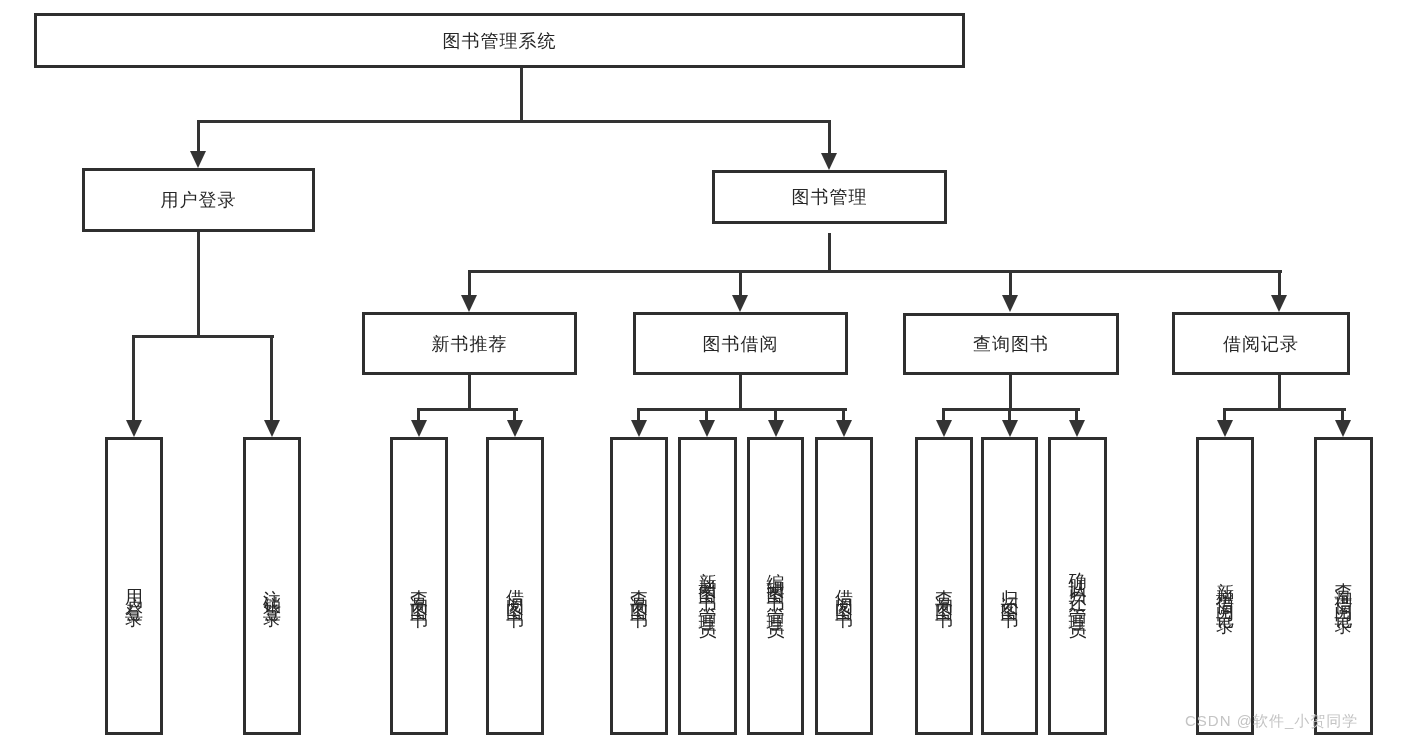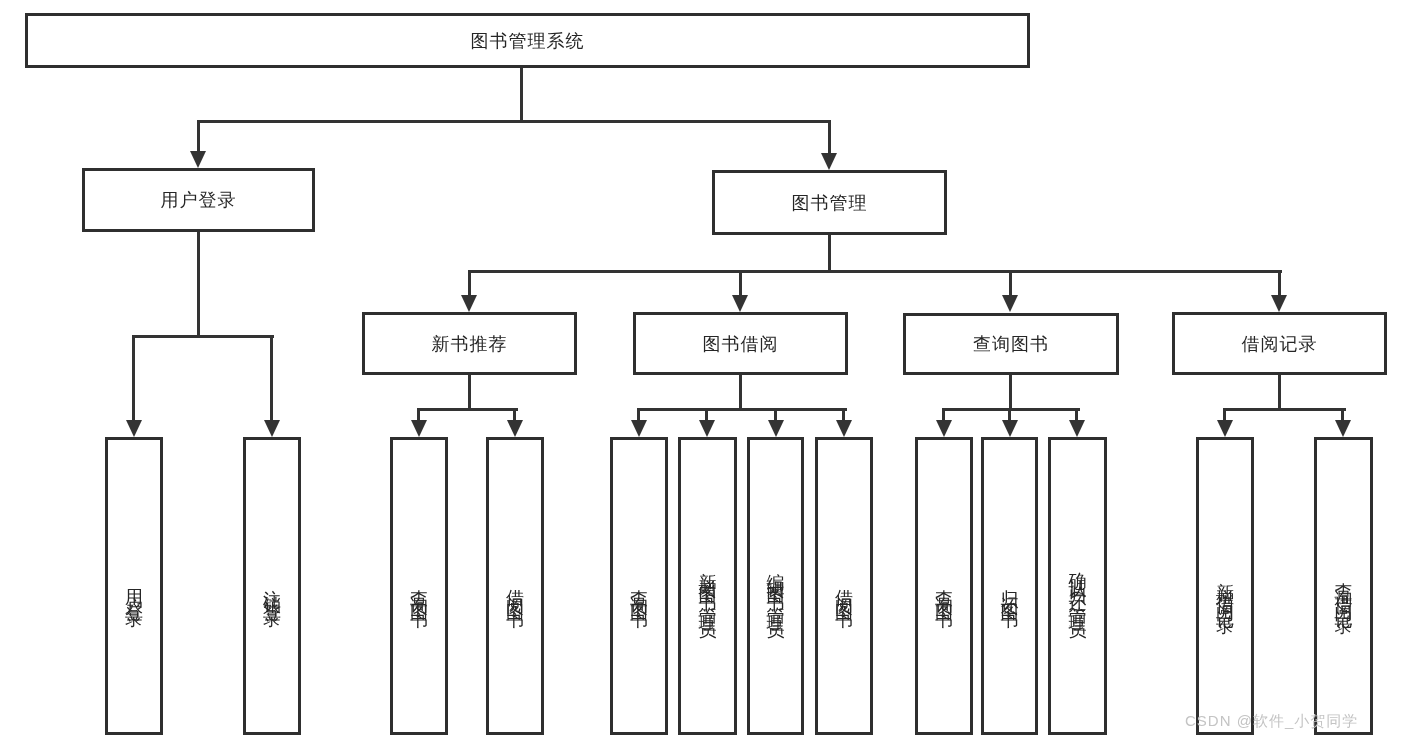--- a/index.html
+++ b/index.html
@@ -59,31 +59,31 @@
     color:var(--watermark);
     z-index:5;
     white-space:nowrap;
   }
 </style>
 </head>
 <body>
 
 <div class="diagram">
 
-  <div class="box" style="left:25px;top:13px;width:1005px;height:55px">图书管理系统</div>
+  <div class="box" style="left:34px;top:13px;width:931px;height:55px">图书管理系统</div>
 
   <div class="ln" style="left:520px;top:68px;width:3px;height:52px"></div>
   <div class="ln" style="left:197px;top:120px;width:634px;height:3px"></div>
   <div class="ln" style="left:197px;top:120px;width:3px;height:33px"></div>
   <div class="ah" style="left:190px;top:151px"></div>
   <div class="ln" style="left:828px;top:120px;width:3px;height:35px"></div>
   <div class="ah" style="left:821px;top:153px"></div>
 
   <div class="box" style="left:82px;top:168px;width:233px;height:64px">用户登录</div>
-  <div class="box" style="left:712px;top:170px;width:235px;height:65px">图书管理</div>
+  <div class="box" style="left:712px;top:170px;width:235px;height:54px">图书管理</div>
 
   <div class="ln" style="left:197px;top:232px;width:3px;height:103px"></div>
   <div class="ln" style="left:132px;top:335px;width:142px;height:3px"></div>
   <div class="ln" style="left:132px;top:335px;width:3px;height:86px"></div>
   <div class="ah" style="left:126px;top:420px"></div>
   <div class="ln" style="left:270px;top:335px;width:3px;height:86px"></div>
   <div class="ah" style="left:264px;top:420px"></div>
 
   <div class="ln" style="left:828px;top:233px;width:3px;height:37px"></div>
   <div class="ln" style="left:468px;top:270px;width:814px;height:3px"></div>
@@ -92,21 +92,21 @@
   <div class="ln" style="left:739px;top:270px;width:3px;height:27px"></div>
   <div class="ah" style="left:732px;top:295px"></div>
   <div class="ln" style="left:1009px;top:270px;width:3px;height:27px"></div>
   <div class="ah" style="left:1002px;top:295px"></div>
   <div class="ln" style="left:1278px;top:270px;width:3px;height:27px"></div>
   <div class="ah" style="left:1271px;top:295px"></div>
 
   <div class="box" style="left:362px;top:312px;width:215px;height:63px">新书推荐</div>
   <div class="box" style="left:633px;top:312px;width:215px;height:63px">图书借阅</div>
   <div class="box" style="left:903px;top:313px;width:216px;height:62px">查询图书</div>
-  <div class="box" style="left:1172px;top:312px;width:215px;height:63px">借阅记录</div>
+  <div class="box" style="left:1172px;top:312px;width:178px;height:63px">借阅记录</div>
 
   <div class="ln" style="left:468px;top:375px;width:3px;height:33px"></div>
   <div class="ln" style="left:417px;top:408px;width:101px;height:3px"></div>
   <div class="ln" style="left:417px;top:408px;width:3px;height:14px"></div>
   <div class="ah" style="left:411px;top:420px"></div>
   <div class="ln" style="left:513px;top:408px;width:3px;height:14px"></div>
   <div class="ah" style="left:507px;top:420px"></div>
 
   <div class="ln" style="left:739px;top:375px;width:3px;height:33px"></div>
   <div class="ln" style="left:637px;top:408px;width:210px;height:3px"></div>

